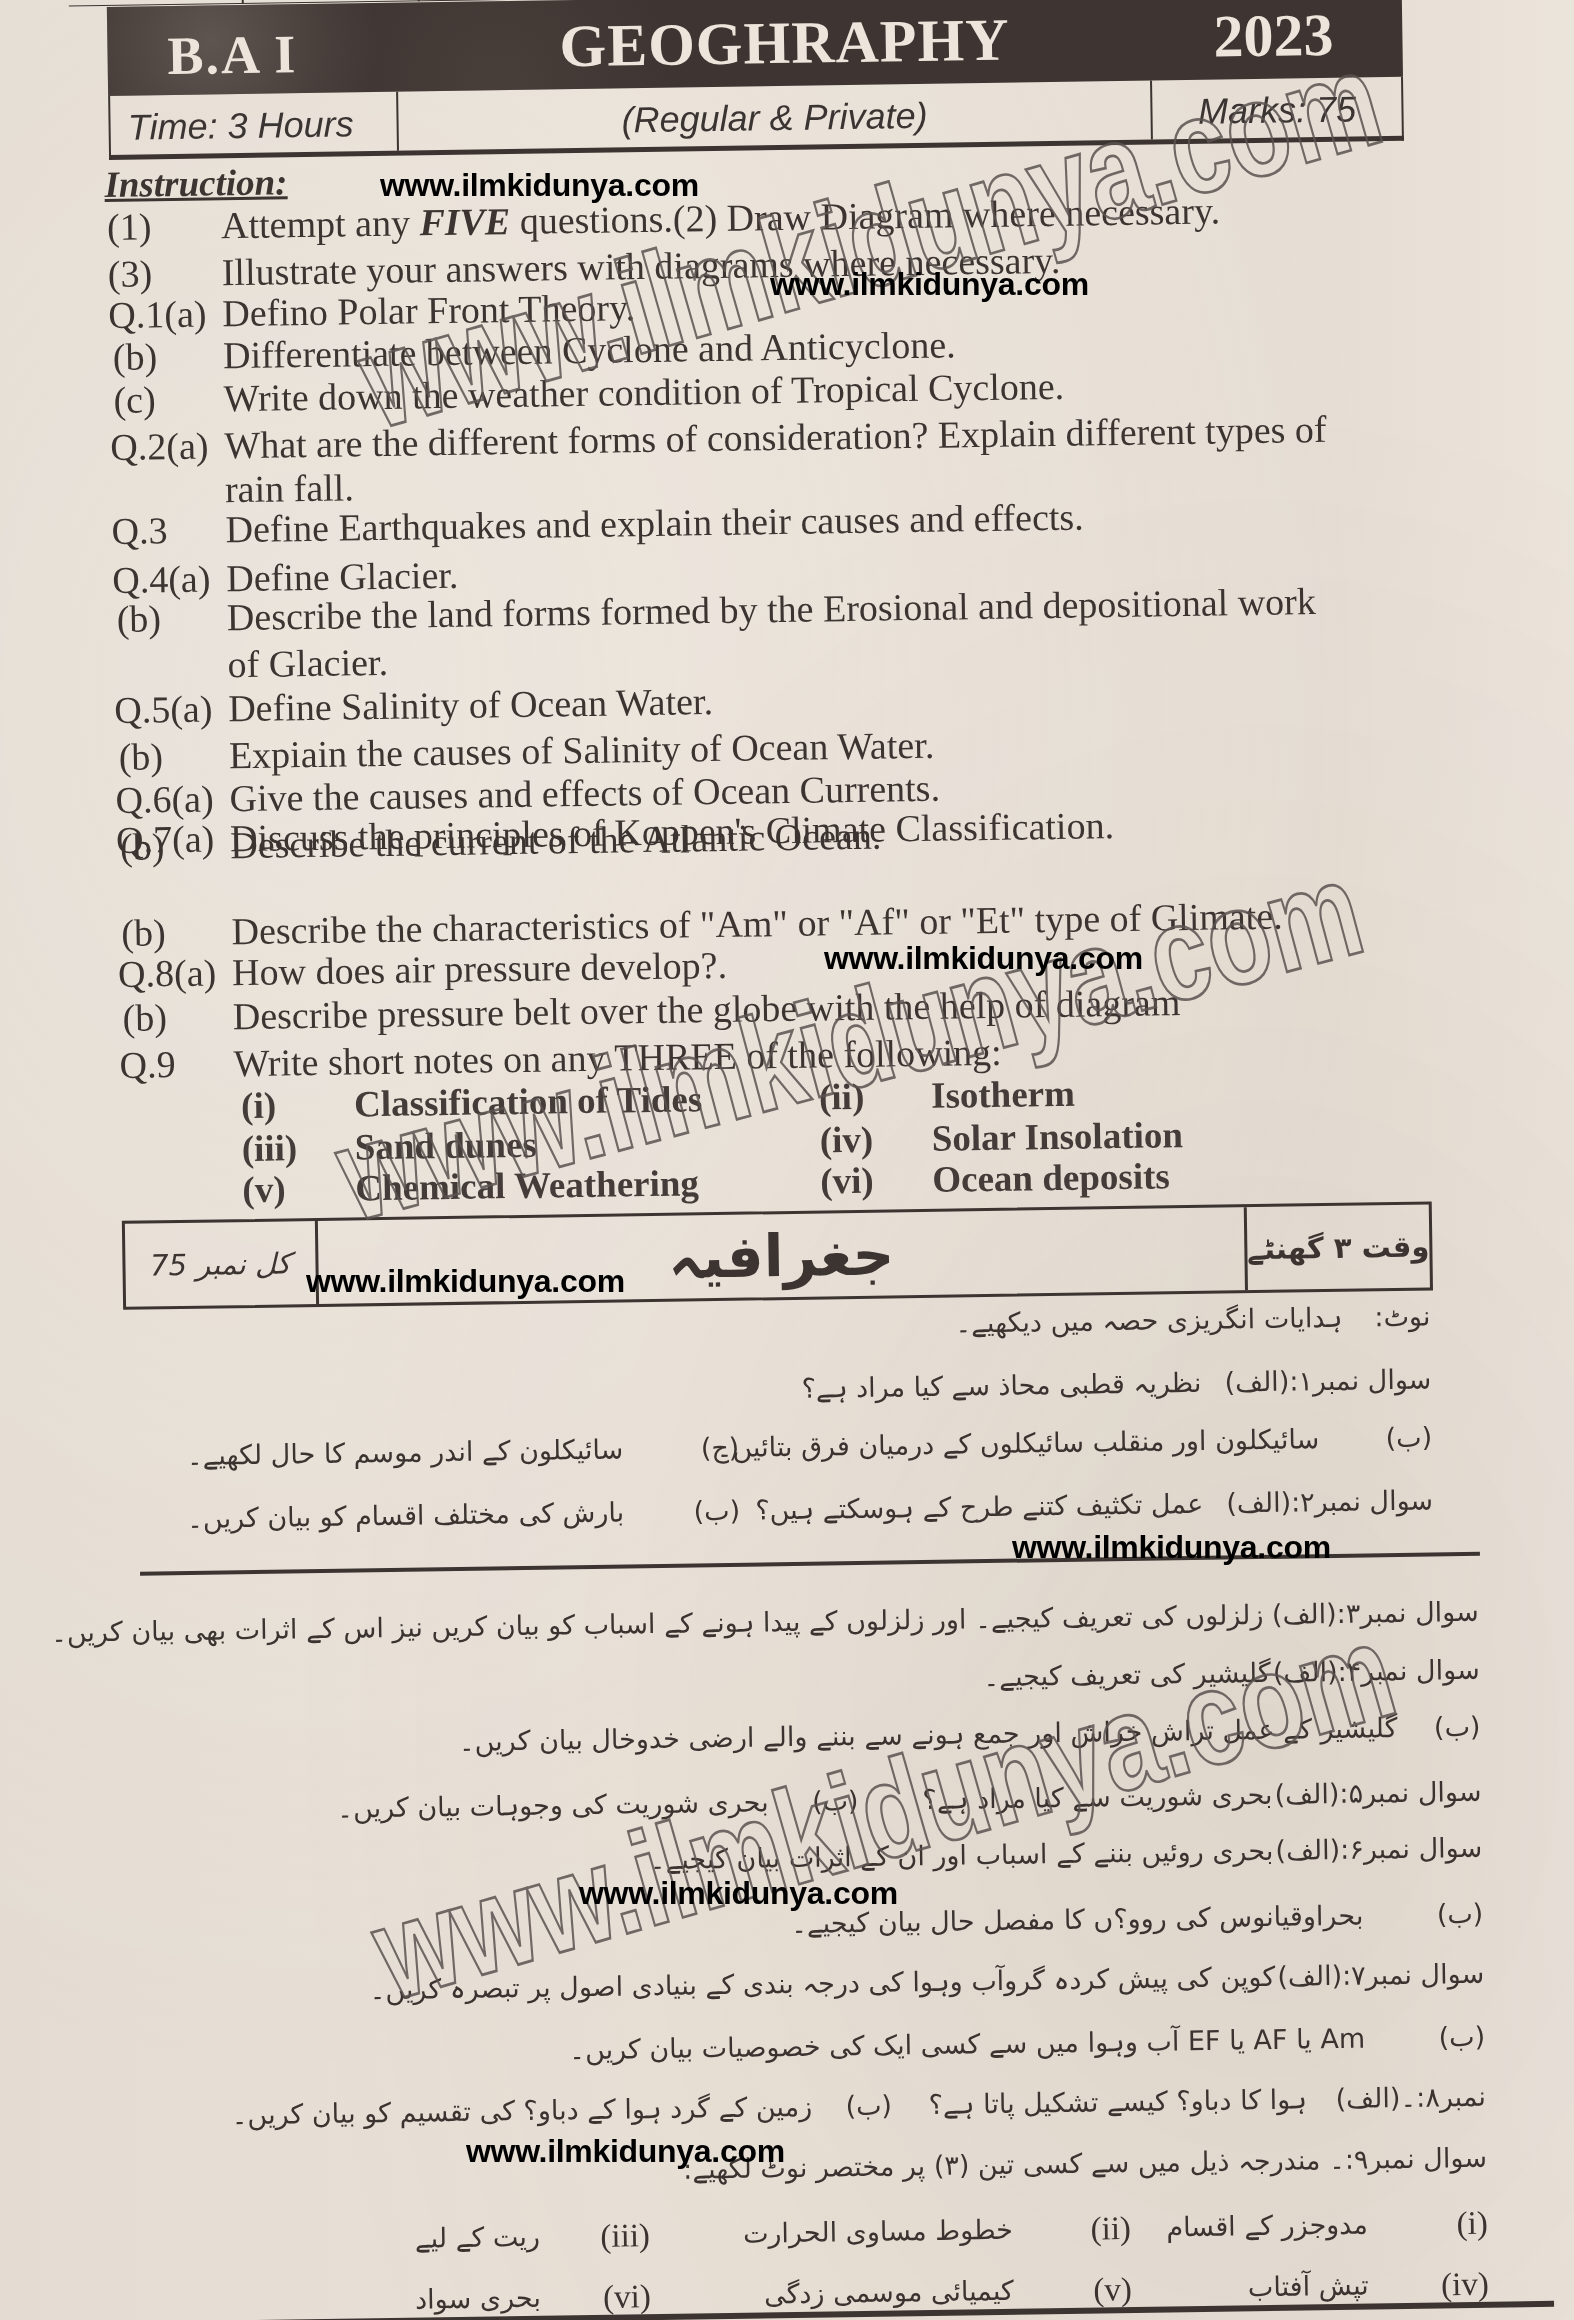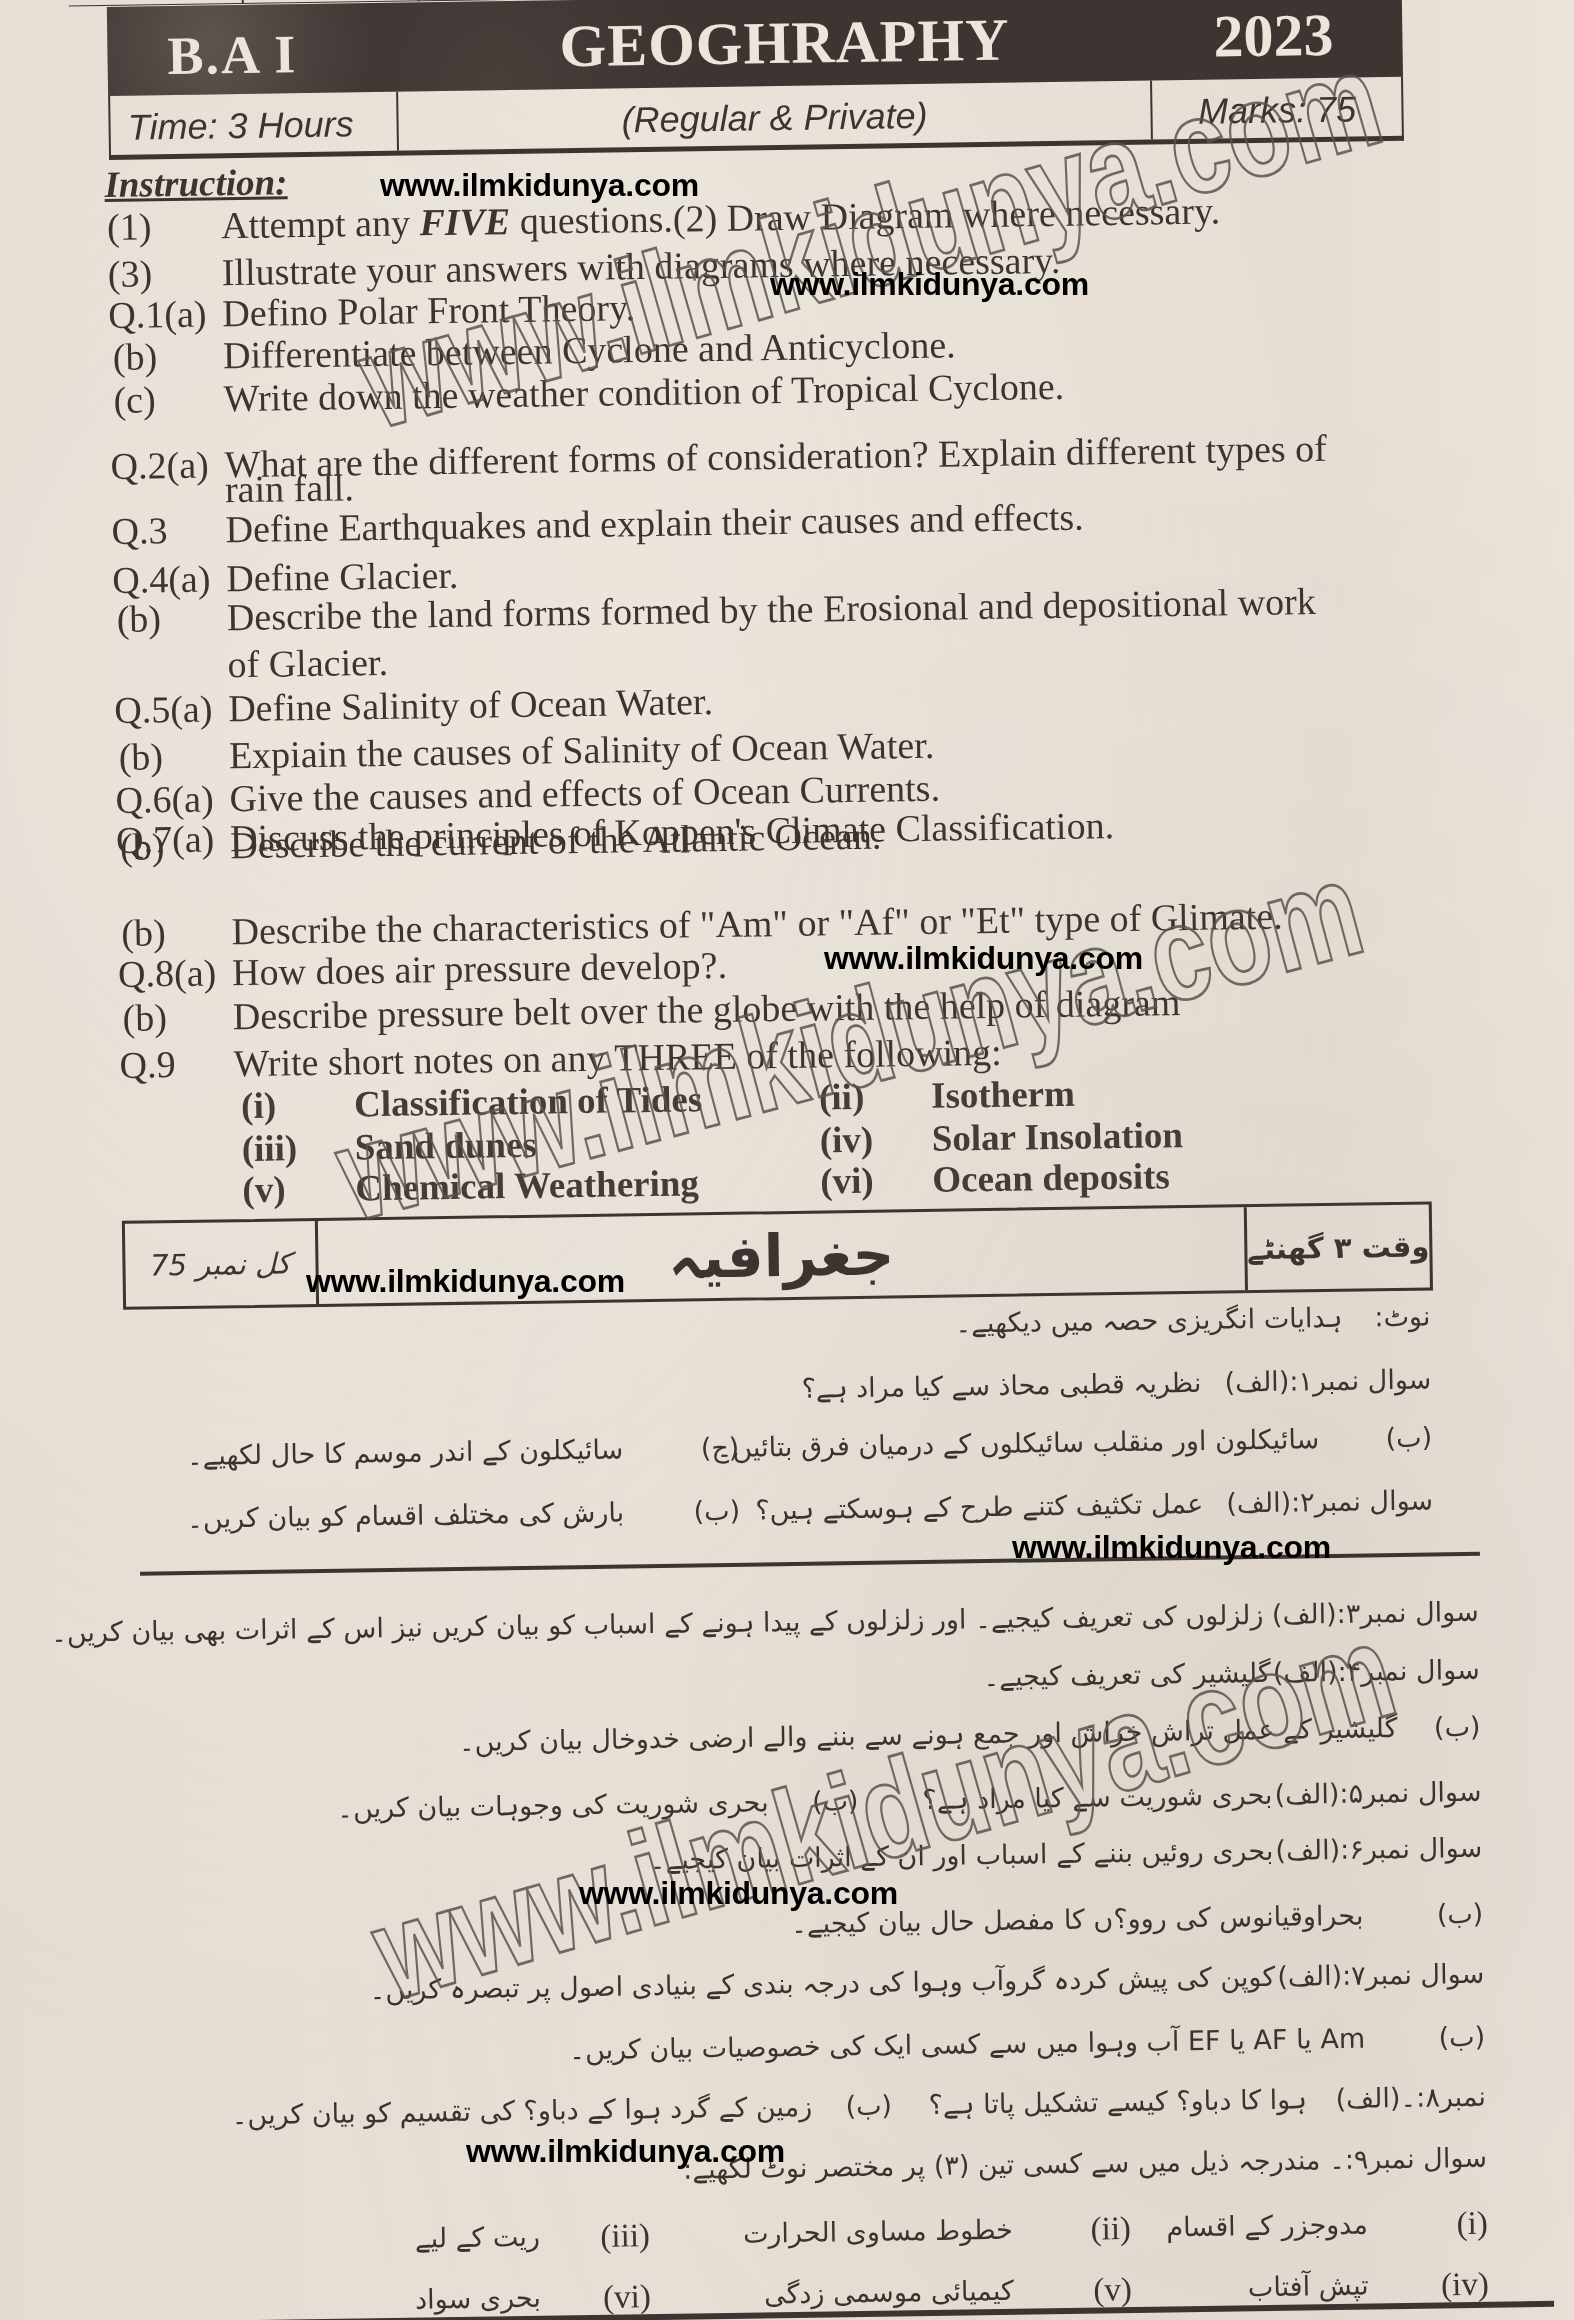--- a/index.html
+++ b/index.html
@@ -96,21 +96,21 @@
       <span class="en-text">Defino Polar Front Theory.</span>
     </div>
   <div class="en-line" style="top:326px">
       <span class="en-label sub">(b)</span>
       <span class="en-text">Differentiate between Cyclone and Anticyclone.</span>
     </div>
   <div class="en-line" style="top:369px">
       <span class="en-label sub">(c)</span>
       <span class="en-text">Write down the weather condition of Tropical Cyclone.</span>
     </div>
-  <div class="en-line" style="top:435px">
+  <div class="en-line" style="top:416px">
       <span class="en-label">Q.2(a)</span>
       <span class="en-text">What are the different forms of consideration? Explain different types of</span>
     </div>
   <div class="en-line" style="top:460px">
       <span class="en-label"></span>
       <span class="en-text">rain fall.</span>
     </div>
   <div class="en-line" style="top:500px">
       <span class="en-label">Q.3</span>
       <span class="en-text">Define Earthquakes and explain their causes and effects.</span>

